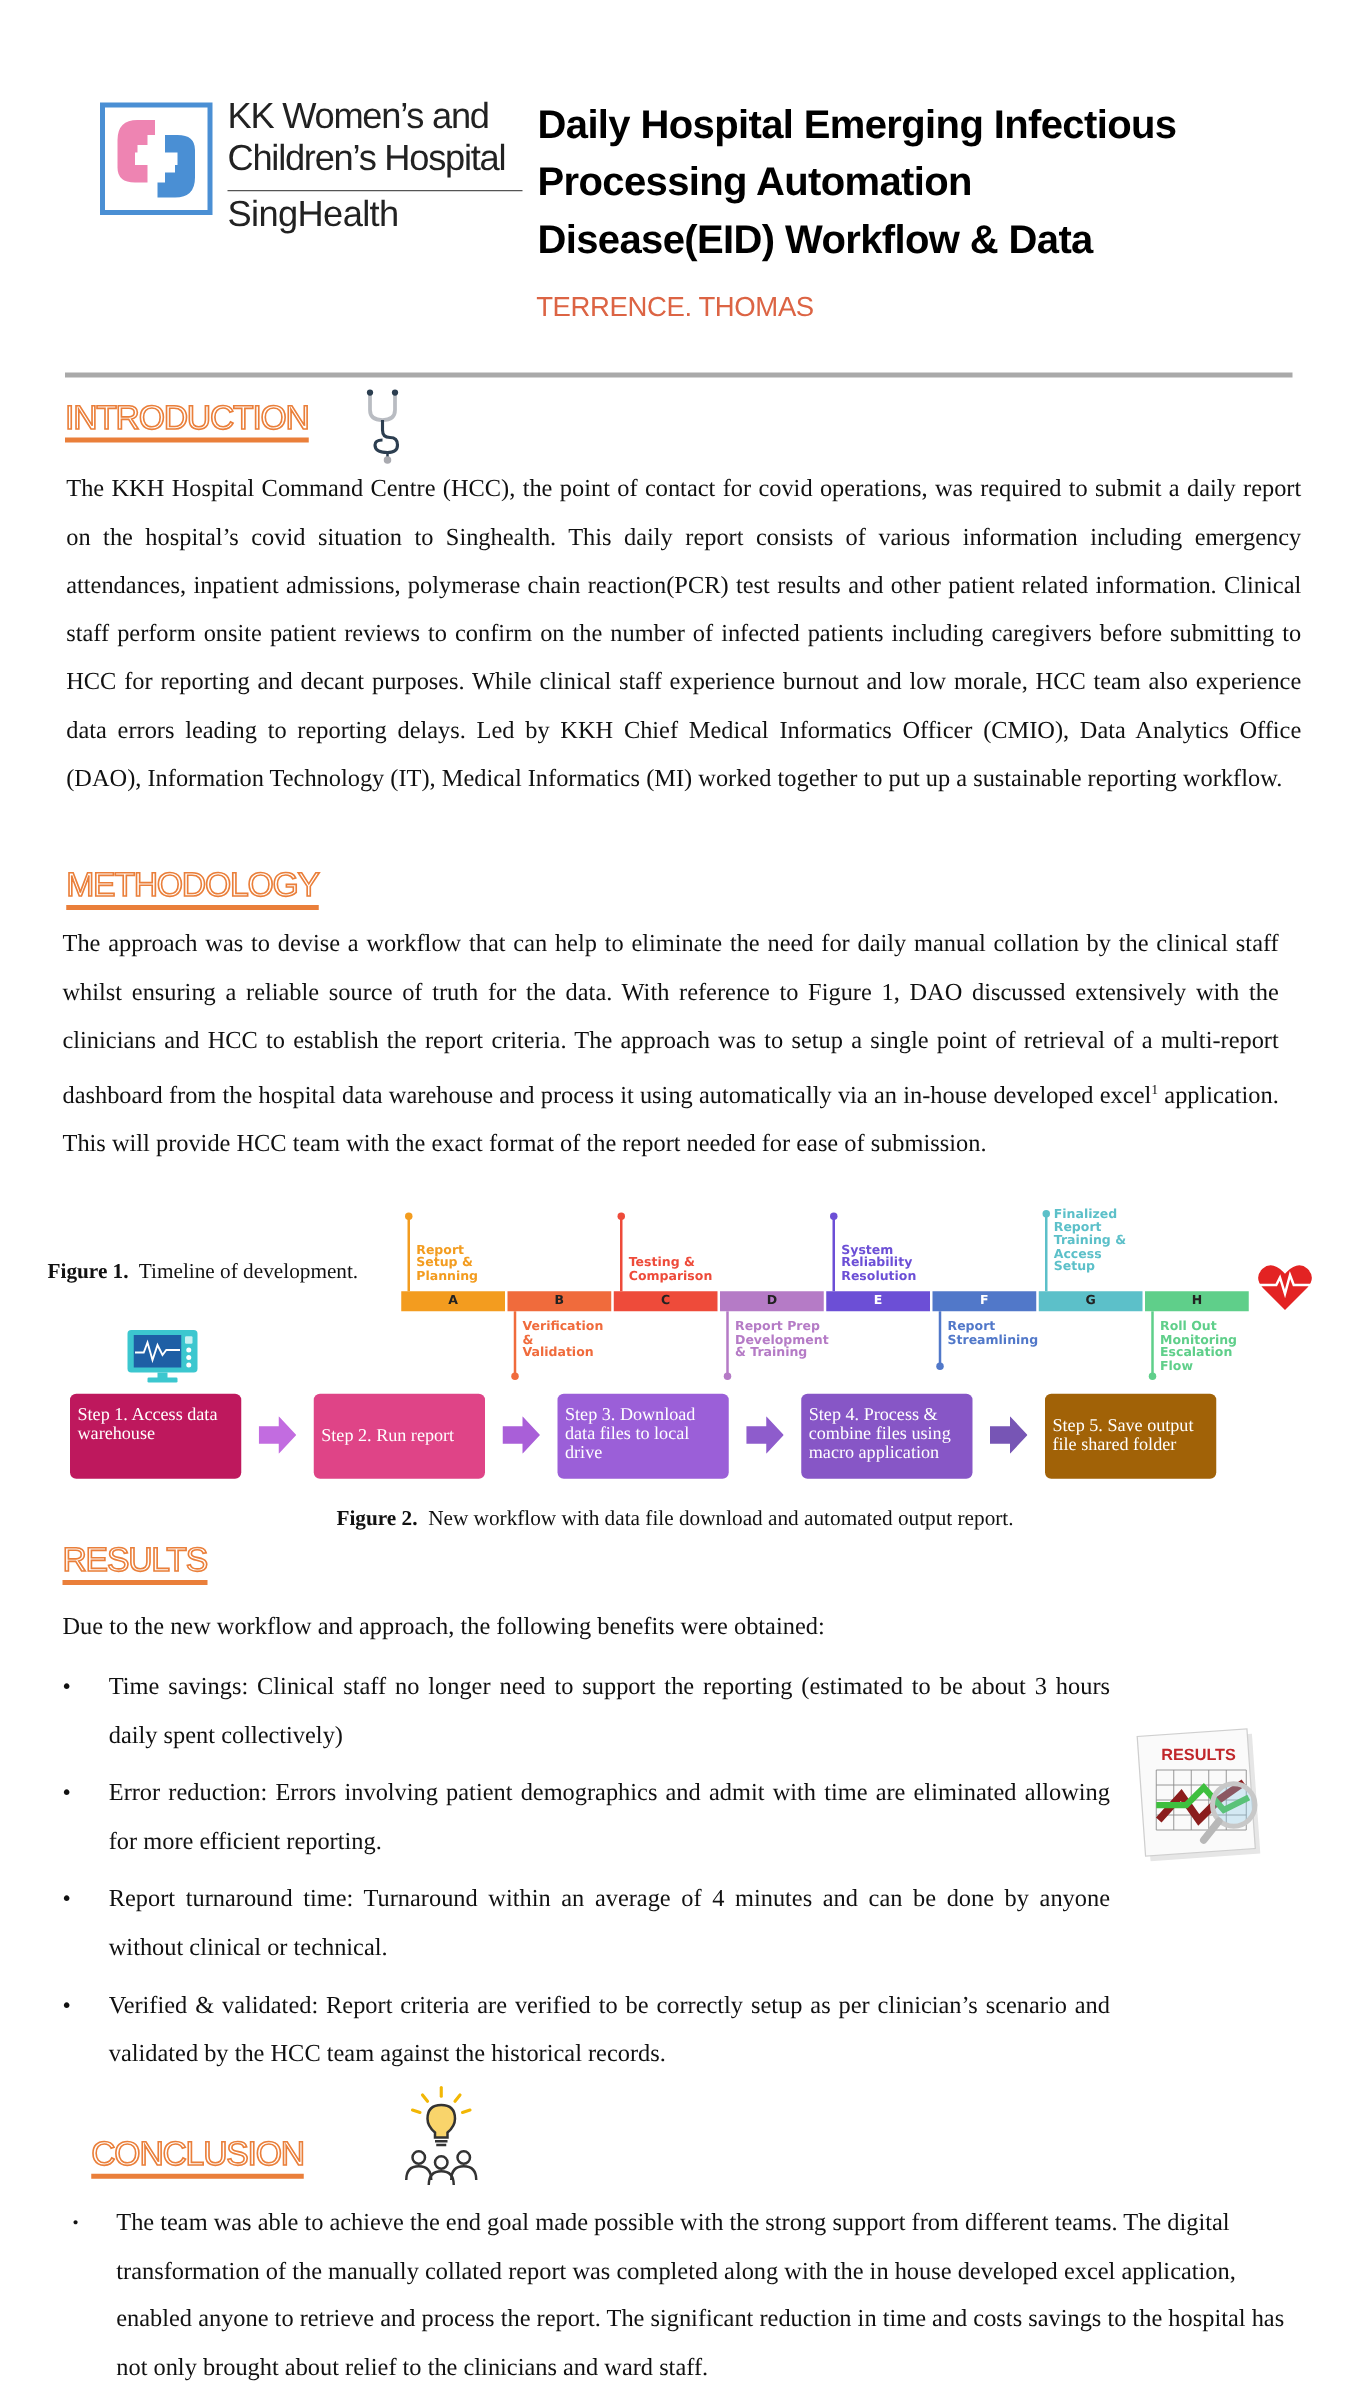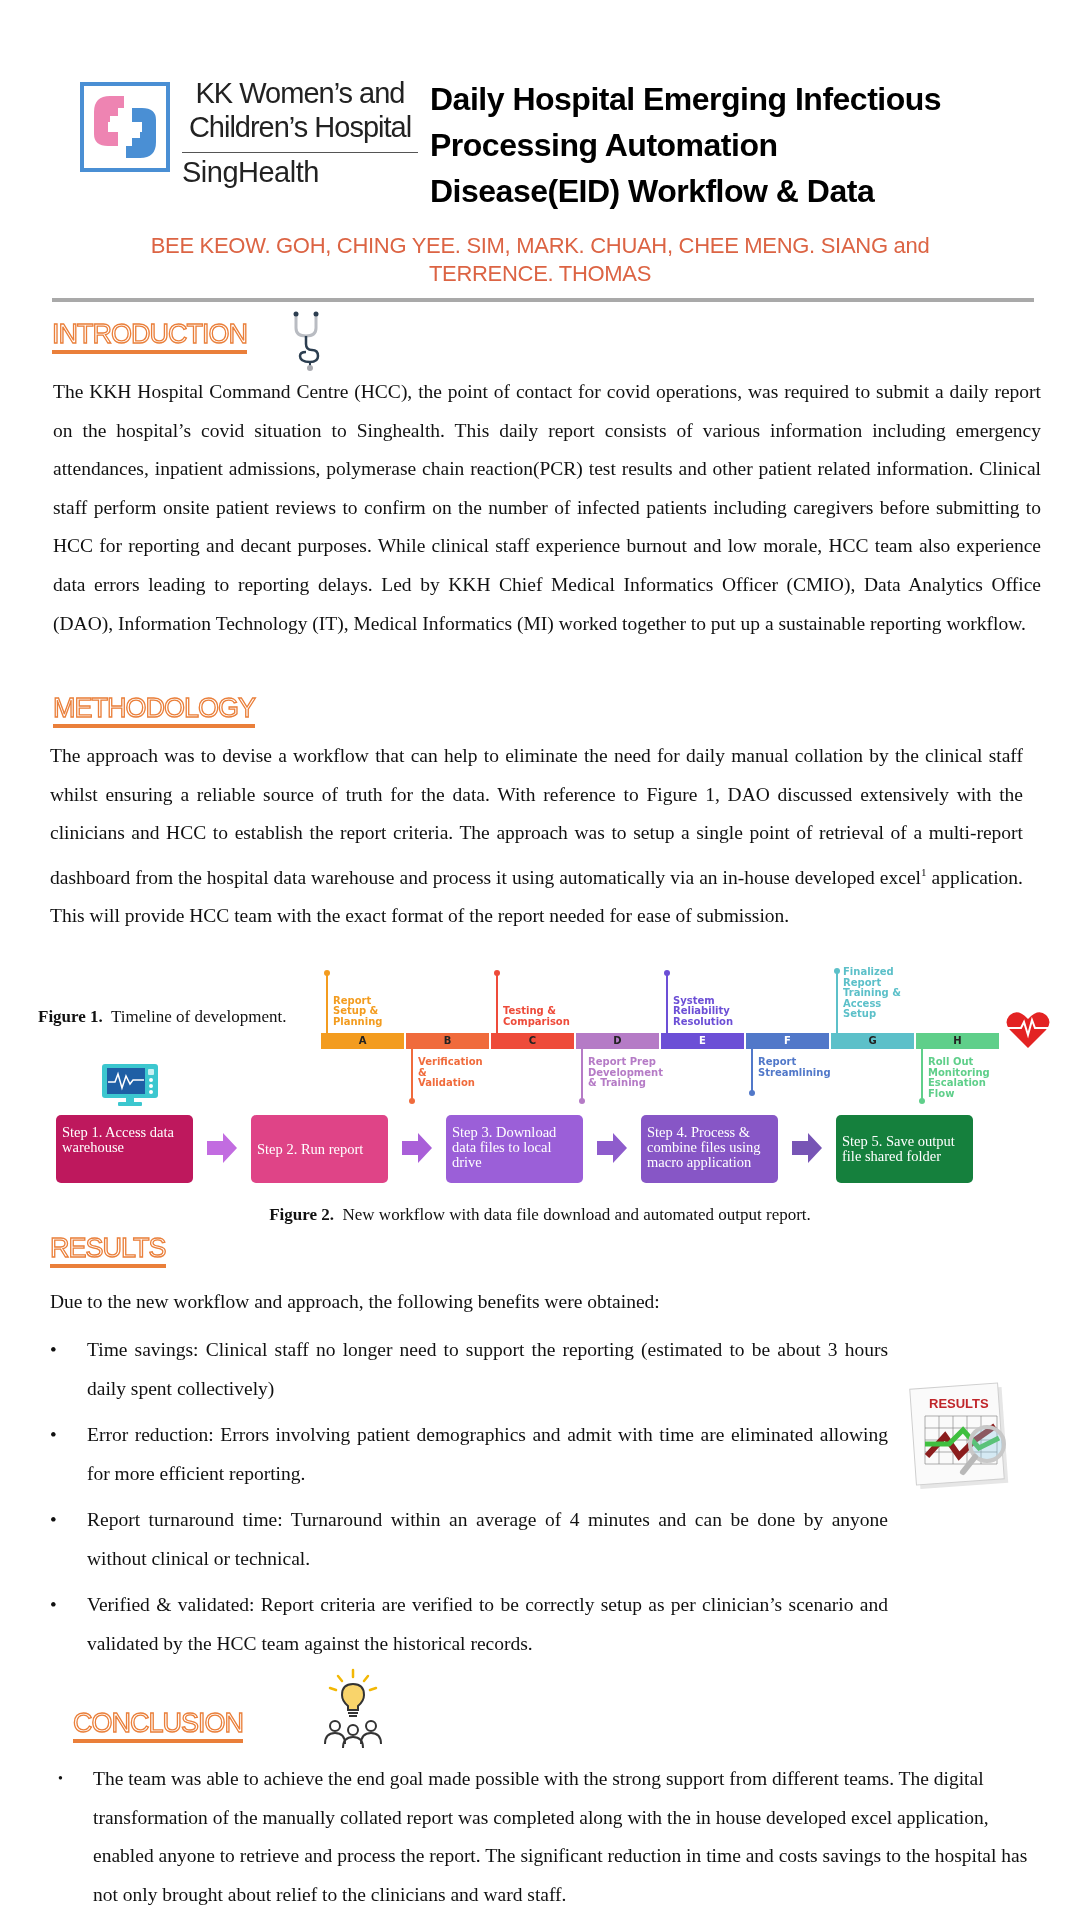--- a/index.html
+++ b/index.html
@@ -3,21 +3,21 @@
   <meta charset="utf-8">
   <style>
     * { box-sizing: border-box; margin: 0; padding: 0; }
     html, body { width: 1080px; height: 1920px; background: #ffffff; overflow: hidden; }
     body { position: relative; font-family: "Liberation Serif", serif; color: #111; }
     .abs { position: absolute; }
 
     
     .logo-box { left: 80px; top: 82px; width: 90px; height: 90px; border: 4px solid #4a8fd4; background: #fff; }
     .logo-text { left: 182px; top: 76px; font-family: "Liberation Sans", sans-serif; color: #222; }
-    .logo-line1, .logo-line2 { font-size: 29px; line-height: 34px; letter-spacing: -1px; text-align: center; }
+    .logo-line1, .logo-line2 { font-size: 29px; line-height: 34px; letter-spacing: -1px; }
     .logo-rule { width: 236px; height: 1px; background: #555; margin: 8px 0 6px 0; }
     .logo-line3 { font-size: 29px; line-height: 26px; letter-spacing: -0.5px; }
 
     .title { left: 430px; top: 76px; width: 570px; text-align: left; font-family: "Liberation Sans", sans-serif; font-weight: bold; font-size: 32px; line-height: 46px; color: #000; letter-spacing: -0.5px; }
     .authors { left: 80px; top: 232px; width: 920px; text-align: center; font-family: "Liberation Sans", sans-serif; font-size: 22px; line-height: 28px; color: #dc6444; letter-spacing: -0.3px; }
     .hr-main { left: 52px; top: 298px; width: 982px; height: 4px; background: #a9a9a9; }
 
     
     .sec-head { font-family: "Liberation Sans", sans-serif; font-weight: normal; font-size: 27px; letter-spacing: -1px;
       color: #fff; -webkit-text-stroke: 1.3px #ea7f3a; text-shadow: 0 0 0 #f3a96e; border-bottom: 4px solid #ea7f3a; padding-bottom: 0px; line-height: 32px; }
@@ -66,21 +66,20 @@
   <div class="logo-line3">SingHealth</div>
 </div>
 
 <div class="abs title">
   <div>Daily Hospital Emerging Infectious</div>
   <div>Processing Automation</div>
   <div>Disease(EID) Workflow &amp; Data</div>
 </div>
 
 <div class="abs authors">
-  <div>BEE KEOW. GOH, CHING YEE. SIM, MARK. CHUAH, CHEE MENG. SIANG and</div>
   <div>TERRENCE. THOMAS</div>
 </div>
 
 <div class="abs hr-main"></div>
 
 <div class="abs sec-head" style="left:52px; top:318px;">INTRODUCTION</div>
 <div class="abs" style="left:290px; top:310px; width:36px; height:62px;">
   <svg width="36" height="62" viewBox="0 0 36 62">
     <path d="M6 4 V18 Q6 26 16 26 Q26 26 26 18 V4" fill="none" stroke="#b9bcc2" stroke-width="3"></path>
     <circle cx="6" cy="4" r="2.5" fill="#2c3e50"></circle>
@@ -205,21 +204,21 @@
     </div>
     <svg class="arrow" width="30" height="30" viewBox="0 0 30 30" style="left: 597px;">
       <path d="M0 8 H16 V0 L30 15 L16 30 V22 H0 Z" fill="#8e5ccc"></path>
     </svg>
     <div class="step" style="left: 641px; width: 137px; background: rgb(135, 86, 198);">
       <span>Step 4. Process &amp; combine files using macro application</span>
     </div>
     <svg class="arrow" width="30" height="30" viewBox="0 0 30 30" style="left: 792px;">
       <path d="M0 8 H16 V0 L30 15 L16 30 V22 H0 Z" fill="#7755b5"></path>
     </svg>
-    <div class="step center" style="left: 836px; width: 137px; background: #15803d;">
+    <div class="step center" style="left: 836px; width: 137px; background: #a16207;">
       <span>Step 5. Save output file shared folder</span>
     </div>
   </div>
 <div class="abs fig2-label">
   <b>Figure 2.</b>&nbsp;
   <span>New workflow with data file  download and automated output report.</span>
 </div>
 
 <div class="abs sec-head" style="left:50px; top:1232px;">RESULTS</div>
 <p class="abs para" style="left:50px; top:1283px; width:900px;">Due to the new workflow and approach,  the following benefits were obtained:</p>

